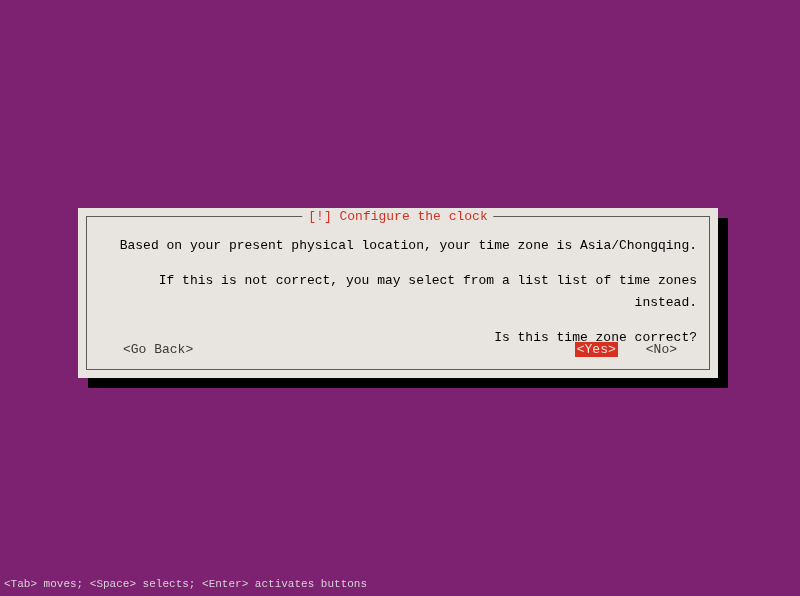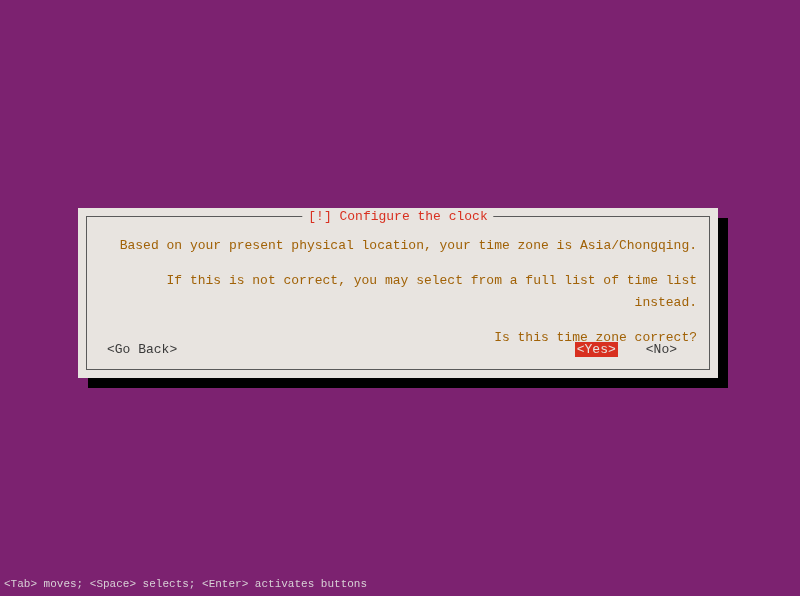--- a/index.html
+++ b/index.html
@@ -45,37 +45,37 @@
       position: absolute;
       top: -8px;
       left: 50%;
       transform: translateX(-50%);
       background-color: #e8e4e0;
       padding: 0 6px;
       color: #d83020;
       white-space: nowrap;
     }
     .dialog-body {
-      color: #a16207;
+      color: #000000;
       line-height: 1.7;
     }
     .dialog-body p {
       margin-bottom: 13px;
     }
     .dialog-buttons {
       position: absolute;
       bottom: 12px;
       left: 12px;
       right: 12px;
       display: flex;
       align-items: center;
       color: #3a3a3a;
     }
     .btn-goback {
-      margin-left: 8px;
+      margin-left: 24px;
     }
     .btn-spacer {
       flex: 1;
     }
     .btn-yes {
       background-color: #d83020;
       color: #e8e4e0;
       padding: 0 2px;
       margin-right: 28px;
     }
@@ -93,21 +93,21 @@
 </head>
 <body>
 
 <div class="dialog-shadow"></div>
 
 <div class="dialog">
   <div class="dialog-inner">
     <div class="dialog-title">[!] Configure the clock</div>
     <div class="dialog-body">
       <p>Based on your present physical location, your time zone is Asia/Chongqing.</p>
-      <p>If this is not correct, you may select from a full list of time list instead.</p>
+      <p>If this is not correct, you may select from a list list of time zones instead.</p>
       <p>Is this time zone correct?</p>
     </div>
     <div class="dialog-buttons">
       <span class="btn-goback">&lt;Go Back&gt;</span>
       <span class="btn-spacer"></span>
       <span class="btn-yes">&lt;Yes&gt;</span>
       <span class="btn-no">&lt;No&gt;</span>
     </div>
   </div>
 </div>

